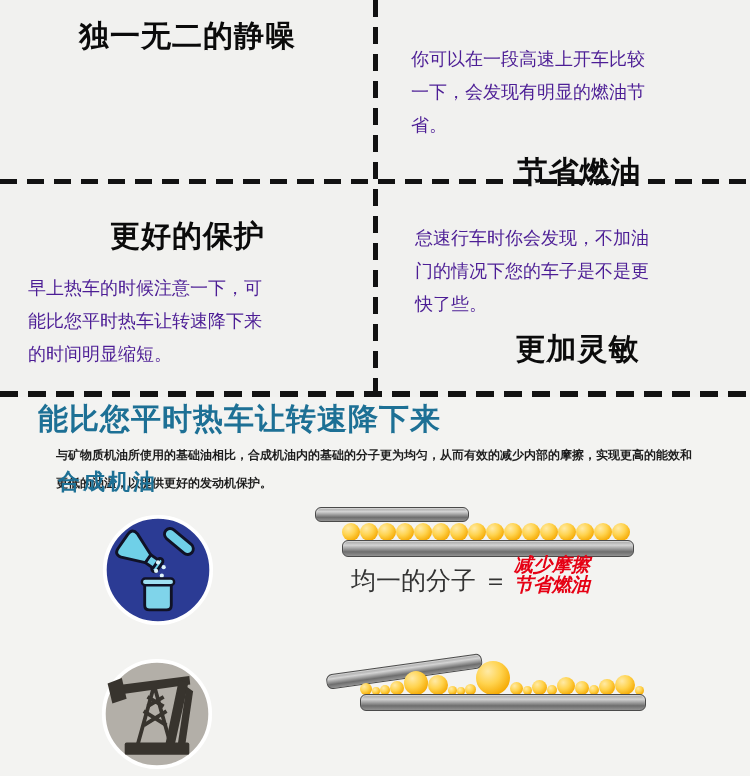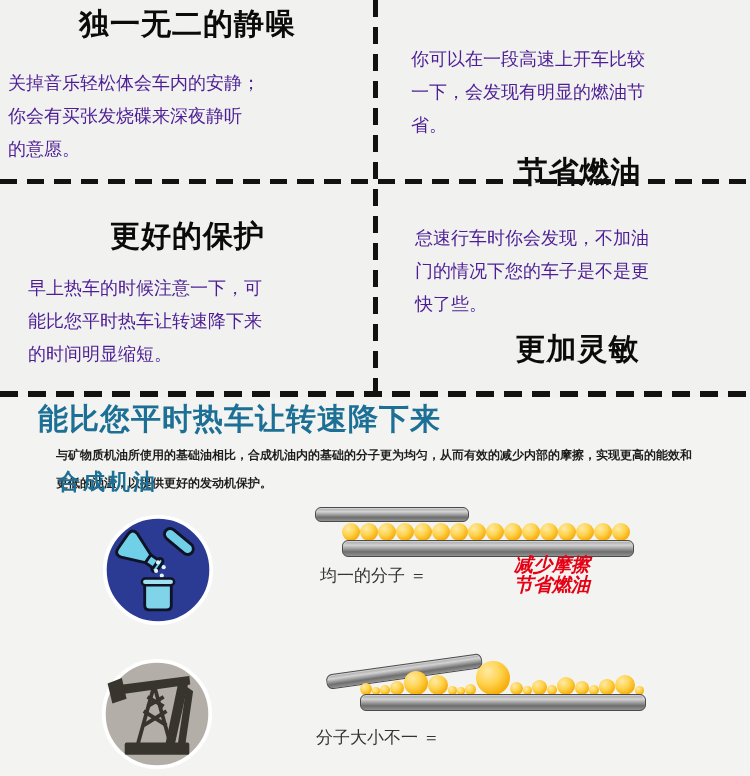--- a/index.html
+++ b/index.html
@@ -15,21 +15,21 @@
   .divider-h2{position:absolute;left:0;top:391px;width:750px;height:6px;
     background:repeating-linear-gradient(90deg,#121212 0 18px,transparent 18px 28px);}
   
   .quad{position:absolute;width:375px;}
   .q1{left:0;top:0;height:179px;}
   .q2{left:375px;top:0;height:179px;}
   .q3{left:0;top:184px;height:207px;}
   .q4{left:375px;top:184px;height:207px;}
   .q-title{margin:0;font-size:30px;font-weight:bold;color:#0b0b0b;text-align:center;letter-spacing:1px;}
   .q-body{margin:0;font-size:18px;line-height:33px;color:#4c1d95;white-space:pre-line;}
-  .q1 .q-title{padding-top:4px;font-family:Liberation Serif, serif;}
+  .q1 .q-title{padding-top:16px;font-family:Liberation Serif, serif;}
   .q1 .q-body{margin:22px 4px 0 8px;}
   .q2 .q-body{margin:43px 6px 0 36px;}
   .q2 .q-title{margin-top:10px;padding-left:34px;}
   .q3 .q-title{padding-top:32px;}
   .q3 .q-body{margin:15px 4px 0 28px;}
   .q4 .q-body{margin:38px 6px 0 40px;}
   .q4 .q-title{margin-top:8px;padding-left:30px;}
   
   .bottom{position:absolute;left:0;top:397px;width:750px;height:379px;background:#f3f3f1;}
   .cmp-title{position:absolute;left:38px;top:2px;margin:0;font-size:30px;font-weight:bold;
@@ -49,37 +49,34 @@
     box-shadow:inset 0 1px 1px rgba(255,255,255,.55);}
   .d1-top{left:315px;top:110px;width:152px;height:13px;}
   .d1-bot{left:342px;top:143px;width:290px;height:15px;}
   .d2-top{left:325px;top:256px;width:155px;height:13px;transform:rotate(-8deg);transform-origin:right center;}
   .d2-bot{left:360px;top:297px;width:284px;height:15px;}
   .balls{position:absolute;display:flex;align-items:flex-end;}
   .d1-balls{left:342px;top:126px;width:290px;height:18px;}
   .d2-balls{left:360px;top:264px;width:284px;height:34px;}
   .ball{flex:0 0 auto;border-radius:50%;
     background:radial-gradient(circle at 35% 30%,#ffeaa6 0%,#ffd34e 40%,#f5a800 78%,#e69200 100%);}
-  .d-label{position:absolute;font-size:17px;color:#333;white-space:nowrap;}
+  .d-label{position:absolute;font-size:25px;color:#333;text-align:right;white-space:nowrap;}
   .d1-label{left:320px;top:167px;width:188px;}
   .d2-label{left:316px;top:329px;width:212px;}
   .d-result{position:absolute;font-weight:bold;color:#e60014;white-space:pre-line;font-style:italic;}
   .d1-result{left:514px;top:158px;font-size:19px;line-height:20px;}
   .d2-result{left:538px;top:313px;font-size:20px;line-height:21px;}
 </style>
 </head>
 <body>
 
 <div class="page">
 
   <section class="quad q1">
     <h2 class="q-title">独一无二的静噪</h2>
-    <p class="q-body">关掉音乐轻松体会车内的安静；
-你会有买张发烧碟来深夜静听
-的意愿。</p>
   </section>
 
   <section class="quad q2">
     <p class="q-body">你可以在一段高速上开车比较
 一下，会发现有明显的燃油节
 省。</p>
     <h2 class="q-title">节省燃油</h2>
   </section>
 
   <section class="quad q4">
@@ -189,16 +186,15 @@
         <span class="ball" style="width: 15px; height: 15px;"></span>
         <span class="ball" style="width: 10px; height: 10px;"></span>
         <span class="ball" style="width: 18px; height: 18px;"></span>
         <span class="ball" style="width: 14px; height: 14px;"></span>
         <span class="ball" style="width: 10px; height: 10px;"></span>
         <span class="ball" style="width: 16px; height: 16px;"></span>
         <span class="ball" style="width: 20px; height: 20px;"></span>
         <span class="ball" style="width: 9px; height: 9px;"></span>
       </div>
     <div class="bar d2-bot"></div>
-    <div class="d-label d2-label">分子大小不一 ＝</div>
 
   </section>
 </div>
 
 </body></html>

